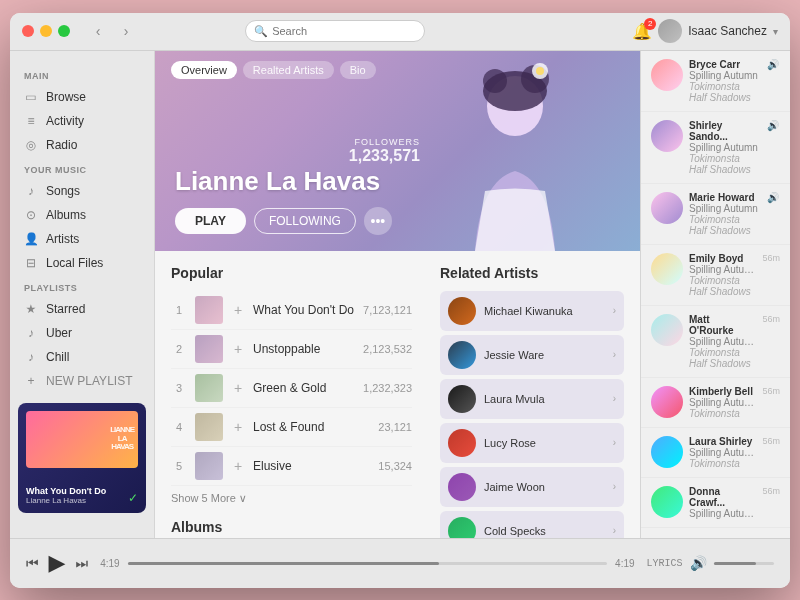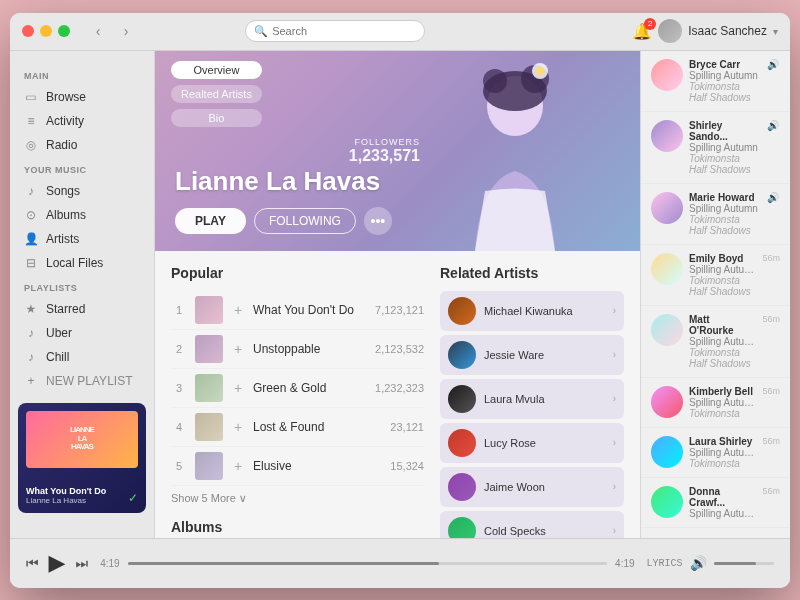--- a/index.html
+++ b/index.html
@@ -28,46 +28,46 @@
     .main-content { display: flex; flex: 1; overflow: hidden; }
 
     
     .sidebar { width: 145px; background: #e8e8e8; padding: 12px 0; overflow-y: auto; flex-shrink: 0; border-right: 1px solid #d5d5d5; }
     .sidebar-section-label { font-size: 9px; font-weight: 700; color: #888; padding: 8px 14px 4px; letter-spacing: 0.5px; text-transform: uppercase; }
     .sidebar-item { display: flex; align-items: center; gap: 8px; padding: 5px 14px; cursor: pointer; font-size: 12px; color: #333; }
     .sidebar-item .si-icon { font-size: 12px; color: #888; width: 14px; text-align: center; }
     .sidebar-item .si-label { font-size: 12px; }
     .new-playlist { color: #888; font-size: 12px; }
     .now-playing-card { margin: 10px 8px; background: linear-gradient(135deg, #2d2b6b, #1a1a4e); border-radius: 8px; padding: 8px; color: white; overflow: hidden; position: relative; height: 110px; display: flex; flex-direction: column; justify-content: flex-end; }
-    .np-album-art { width: 100%; height: 80px; background: linear-gradient(135deg, #ff6b9d, #ffb347); border-radius: 4px; margin-bottom: 18px; display: flex; align-items: center; justify-content: center; font-size: 20px; font-weight: 900; color: rgba(255,255,255,0.9); letter-spacing: -1px; text-align: center; line-height: 1.1; }
+    .np-album-art { width: 100%; height: 80px; background: linear-gradient(135deg, #ff6b9d, #ffb347); border-radius: 4px; margin-bottom: 18px; display: flex; align-items: center; justify-content: flex-end; font-size: 20px; font-weight: 900; color: rgba(255,255,255,0.9); letter-spacing: -1px; text-align: center; line-height: 1.1; }
     .np-title { font-size: 9px; font-weight: 600; color: white; }
     .np-artist { font-size: 8px; color: rgba(255,255,255,0.7); }
     .np-check { position: absolute; bottom: 8px; right: 8px; color: #4cd964; font-size: 12px; }
 
     
     .center { flex: 1; overflow-y: auto; display: flex; flex-direction: column; }
 
     
     .hero { height: 200px; background: linear-gradient(135deg, #c9a0c4 0%, #b896c8 30%, #9b8ec4 60%, #8baed4 100%); position: relative; display: flex; align-items: flex-end; padding: 16px 20px; flex-shrink: 0; }
-    .hero-tabs { position: absolute; top: 10px; left: 16px; display: flex; gap: 6px; flex-direction: column; }
+    .hero-tabs { position: absolute; top: 10px; left: 16px; display: flex; gap: 6px; }
     .hero-tab { padding: 3px 10px; border-radius: 12px; font-size: 11px; cursor: pointer; border: none; }
     .hero-tab.active { background: #fff; color: #333; }
     .hero-tab.inactive { background: rgba(255,255,255,0.3); color: rgba(255,255,255,0.9); }
     .hero-info { z-index: 2; }
     .hero-name { font-size: 26px; font-weight: 700; color: white; text-shadow: 0 1px 3px rgba(0,0,0,0.2); margin-bottom: 10px; }
     .hero-actions { display: flex; align-items: center; gap: 8px; }
     .btn-play { background: rgba(255,255,255,0.95); color: #333; border: none; padding: 6px 20px; border-radius: 14px; font-size: 12px; font-weight: 600; cursor: pointer; }
     .btn-following { background: transparent; color: white; border: 1.5px solid rgba(255,255,255,0.8); padding: 5px 14px; border-radius: 14px; font-size: 12px; cursor: pointer; }
     .btn-more { background: rgba(255,255,255,0.3); color: white; border: none; width: 28px; height: 28px; border-radius: 50%; font-size: 14px; cursor: pointer; display: flex; align-items: center; justify-content: center; }
     .hero-followers { position: absolute; right: 220px; top: 50%; transform: translateY(-50%); text-align: right; color: rgba(255,255,255,0.9); }
     .followers-label { font-size: 9px; letter-spacing: 1px; text-transform: uppercase; }
     .followers-count { font-size: 16px; font-weight: 700; }
 
     
-    .content-area { display: flex; gap: 0; padding: 14px 16px; flex: 1; background: #f5f5f5; }
+    .content-area { display: flex; gap: 12px; padding: 14px 16px; flex: 1; background: #f5f5f5; }
     .left-col { flex: 1; min-width: 0; }
     .right-col { width: 200px; flex-shrink: 0; padding-left: 16px; }
 
     .section-title { font-size: 14px; font-weight: 700; color: #333; margin-bottom: 10px; }
     .track-list { }
     .track-row { display: flex; align-items: center; gap: 8px; padding: 5px 0; border-bottom: 1px solid #eee; }
     .track-num { width: 16px; font-size: 11px; color: #999; text-align: center; flex-shrink: 0; }
     .track-thumb { width: 28px; height: 28px; background: linear-gradient(135deg, #c0a0b0, #e0c0d0); border-radius: 3px; flex-shrink: 0; }
     .track-add { width: 14px; font-size: 14px; color: #aaa; text-align: center; flex-shrink: 0; cursor: pointer; }
     .track-name { flex: 1; font-size: 12px; color: #333; white-space: nowrap; overflow: hidden; text-overflow: ellipsis; }

